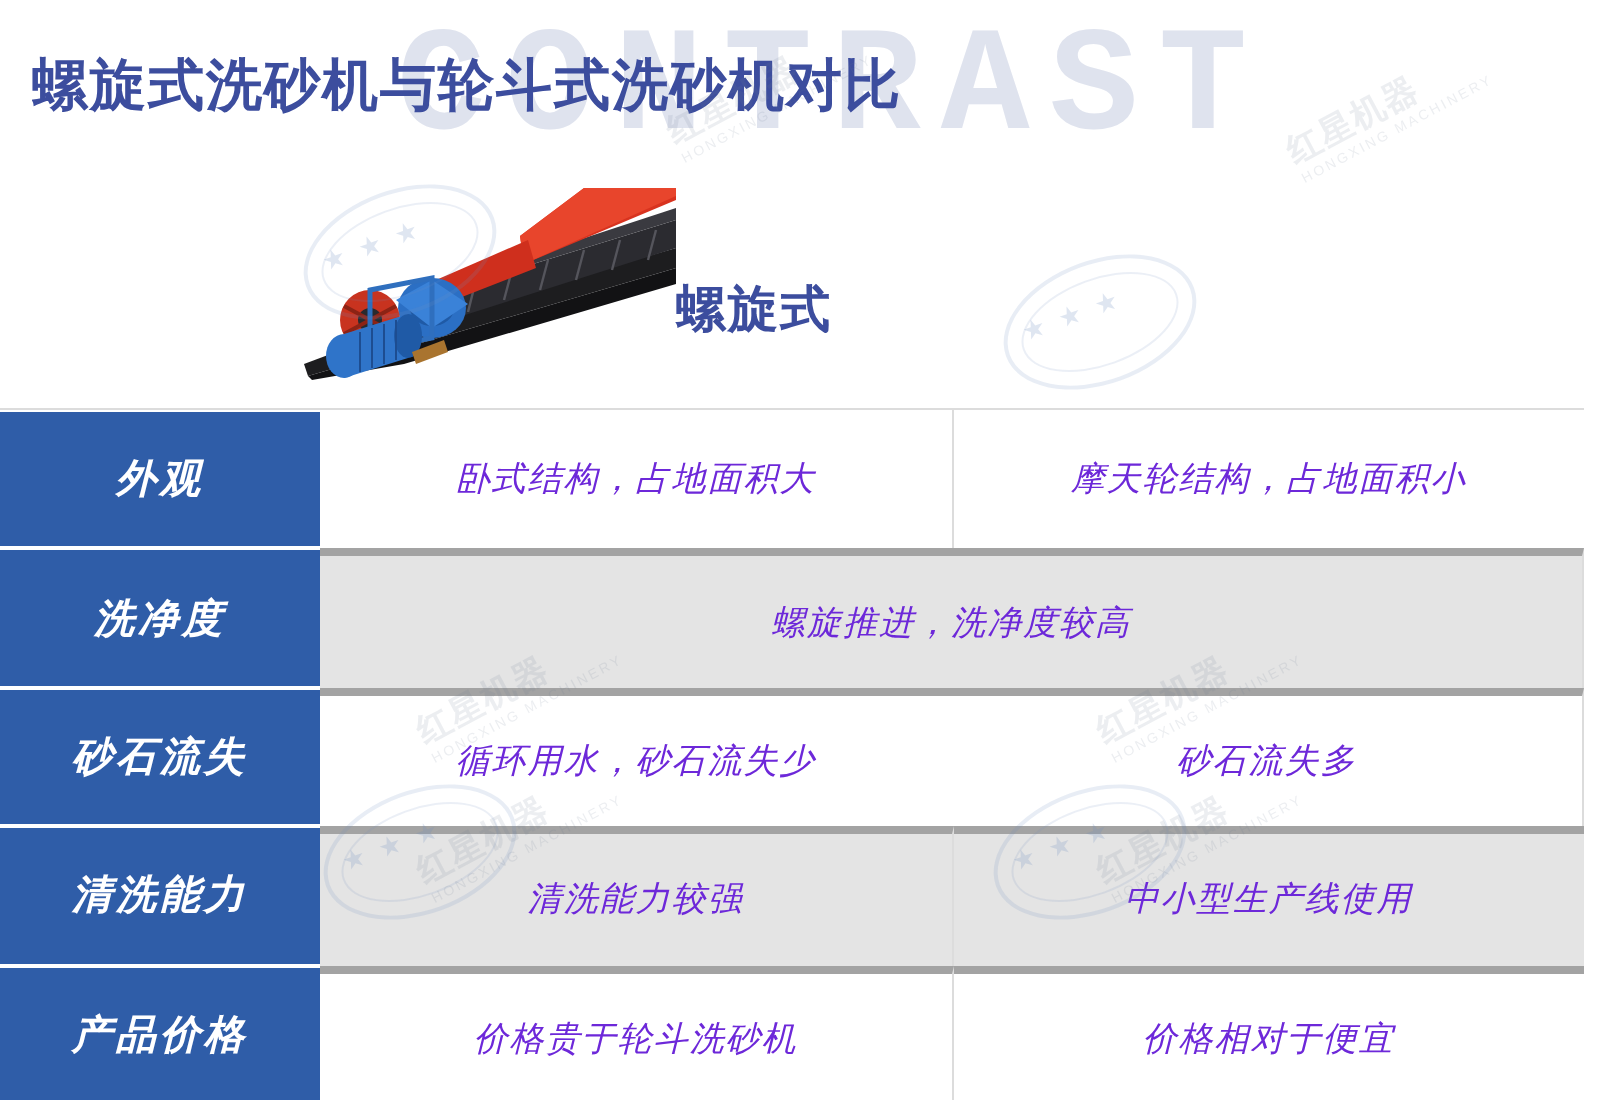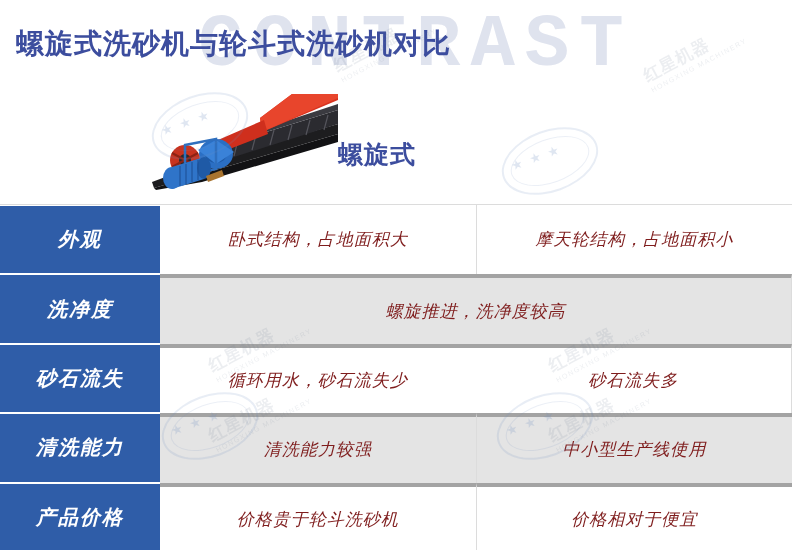--- a/index.html
+++ b/index.html
@@ -128,21 +128,21 @@
     z-index: 3;
     white-space: nowrap;
   }
   .cell {
     position: relative;
     flex: 1 1 0;
     display: flex;
     align-items: center;
     justify-content: center;
     font-size: 17px;
-    color: #7f1d1d;
+    color: #6d28d9;
     letter-spacing: 1px;
     box-sizing: border-box;
     white-space: nowrap;
     z-index: 2;
   }
   .cell.left-col  { border-right: 1px solid #dcdcdc; }
   .row + .row .cell { border-top: 4px solid #a3a3a3; }
 
   
   .wm-layer {

